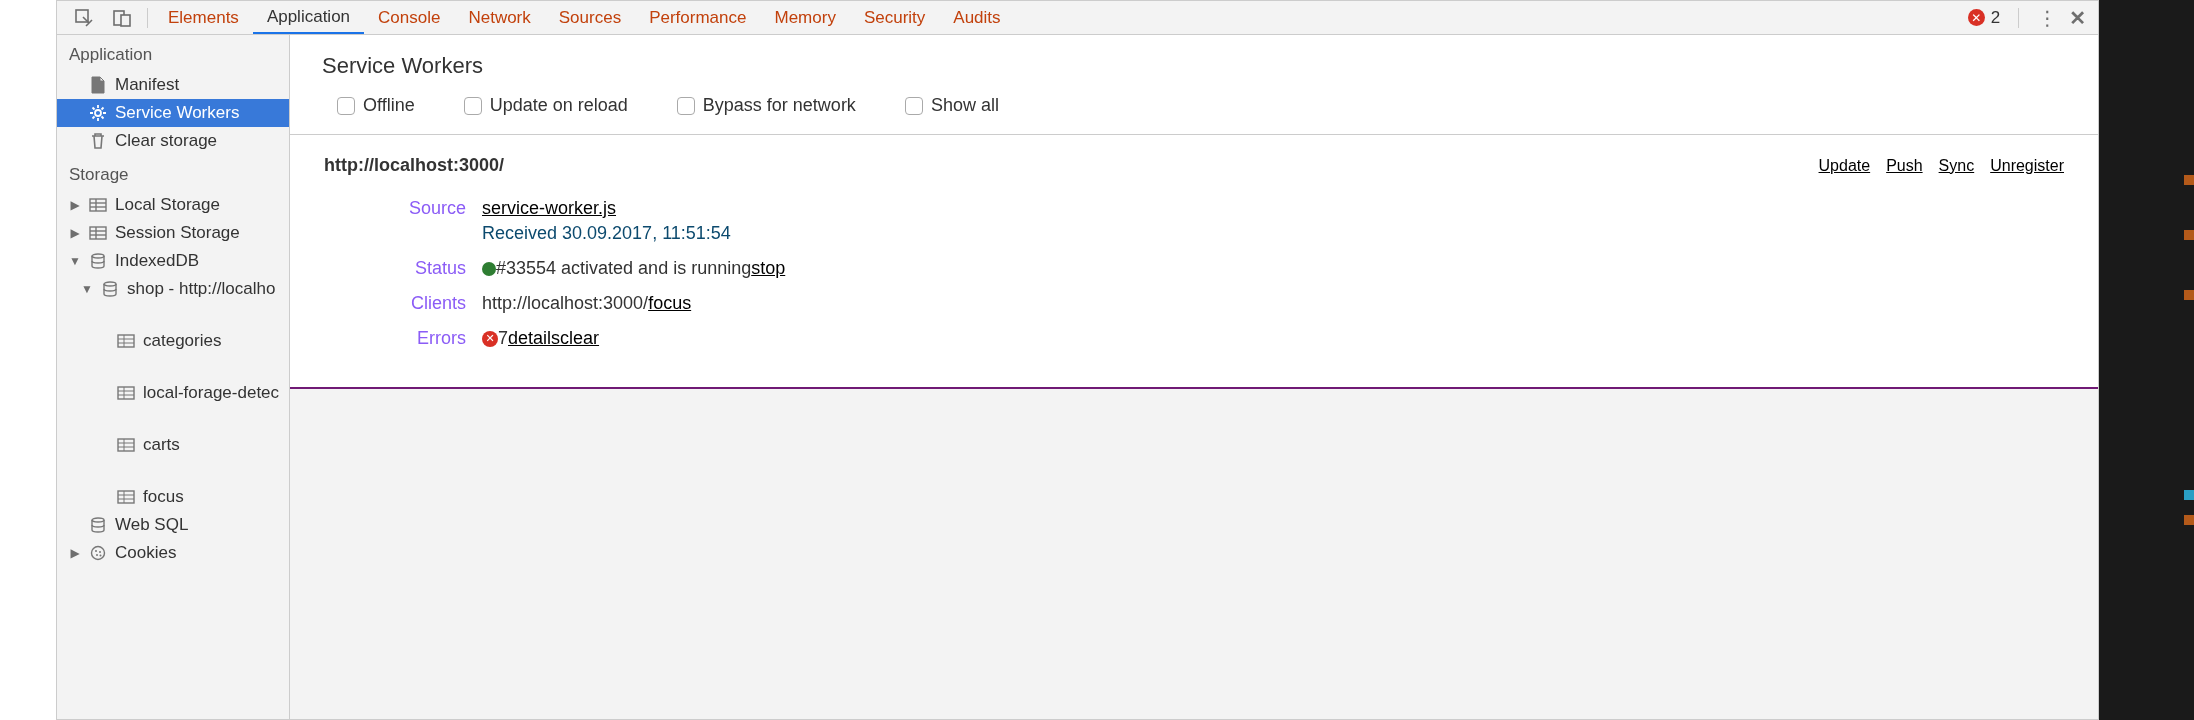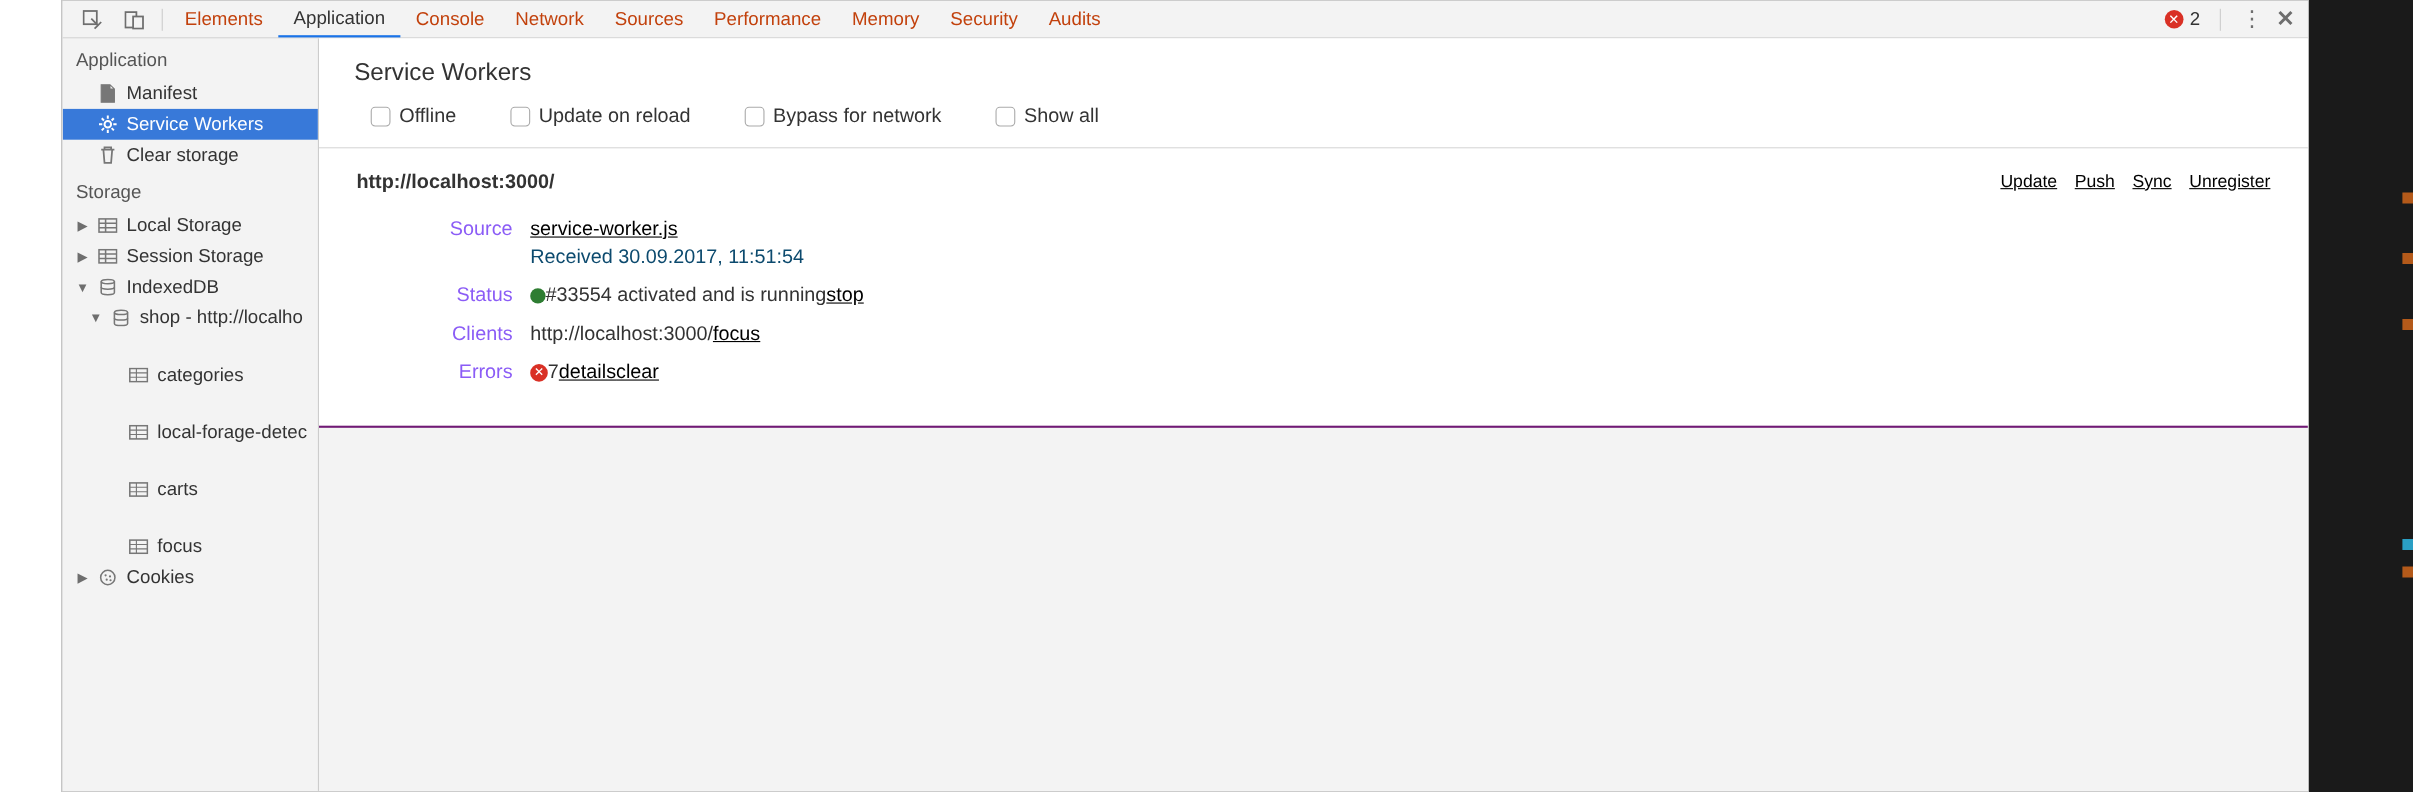--- a/index.html
+++ b/index.html
@@ -337,20 +337,31 @@
           <svg width="18" height="14" viewBox="0 0 18 14">
               <rect x="1" y="1" width="16" height="12" fill="none" stroke="#777" stroke-width="1.4"></rect>
               <line x1="1" y1="5" x2="17" y2="5" stroke="#777"></line>
               <line x1="1" y1="9" x2="17" y2="9" stroke="#777"></line>
               <line x1="7" y1="1" x2="7" y2="13" stroke="#777"></line>
             </svg>
         </span>
         <span>focus</span>
       </div>
 
+      <div class="side-item depth1">
+        <span style="width:12px;"></span>
+        <span class="icon">
+          <svg width="16" height="16" viewBox="0 0 16 16">
+              <ellipse cx="8" cy="3" rx="6" ry="2" fill="none" stroke="#777" stroke-width="1.4"></ellipse>
+              <path d="M2 3v10c0 1.1 2.7 2 6 2s6-.9 6-2V3" fill="none" stroke="#777" stroke-width="1.4"></path>
+              <path d="M2 8c0 1.1 2.7 2 6 2s6-.9 6-2" fill="none" stroke="#777" stroke-width="1.4"></path>
+            </svg>
+        </span>
+        <span>Web SQL</span>
+      </div>
 
       <div class="side-item depth1">
         <span class="tree-arrow">▶</span>
         <span class="icon">
           <svg width="16" height="16" viewBox="0 0 16 16">
               <circle cx="8" cy="8" r="6.5" fill="none" stroke="#777" stroke-width="1.4"></circle>
               <circle cx="6" cy="6" r="1" fill="#777"></circle>
               <circle cx="10" cy="7" r="1" fill="#777"></circle>
               <circle cx="7" cy="10" r="1" fill="#777"></circle>
               <circle cx="10.5" cy="10.5" r="1" fill="#777"></circle>

